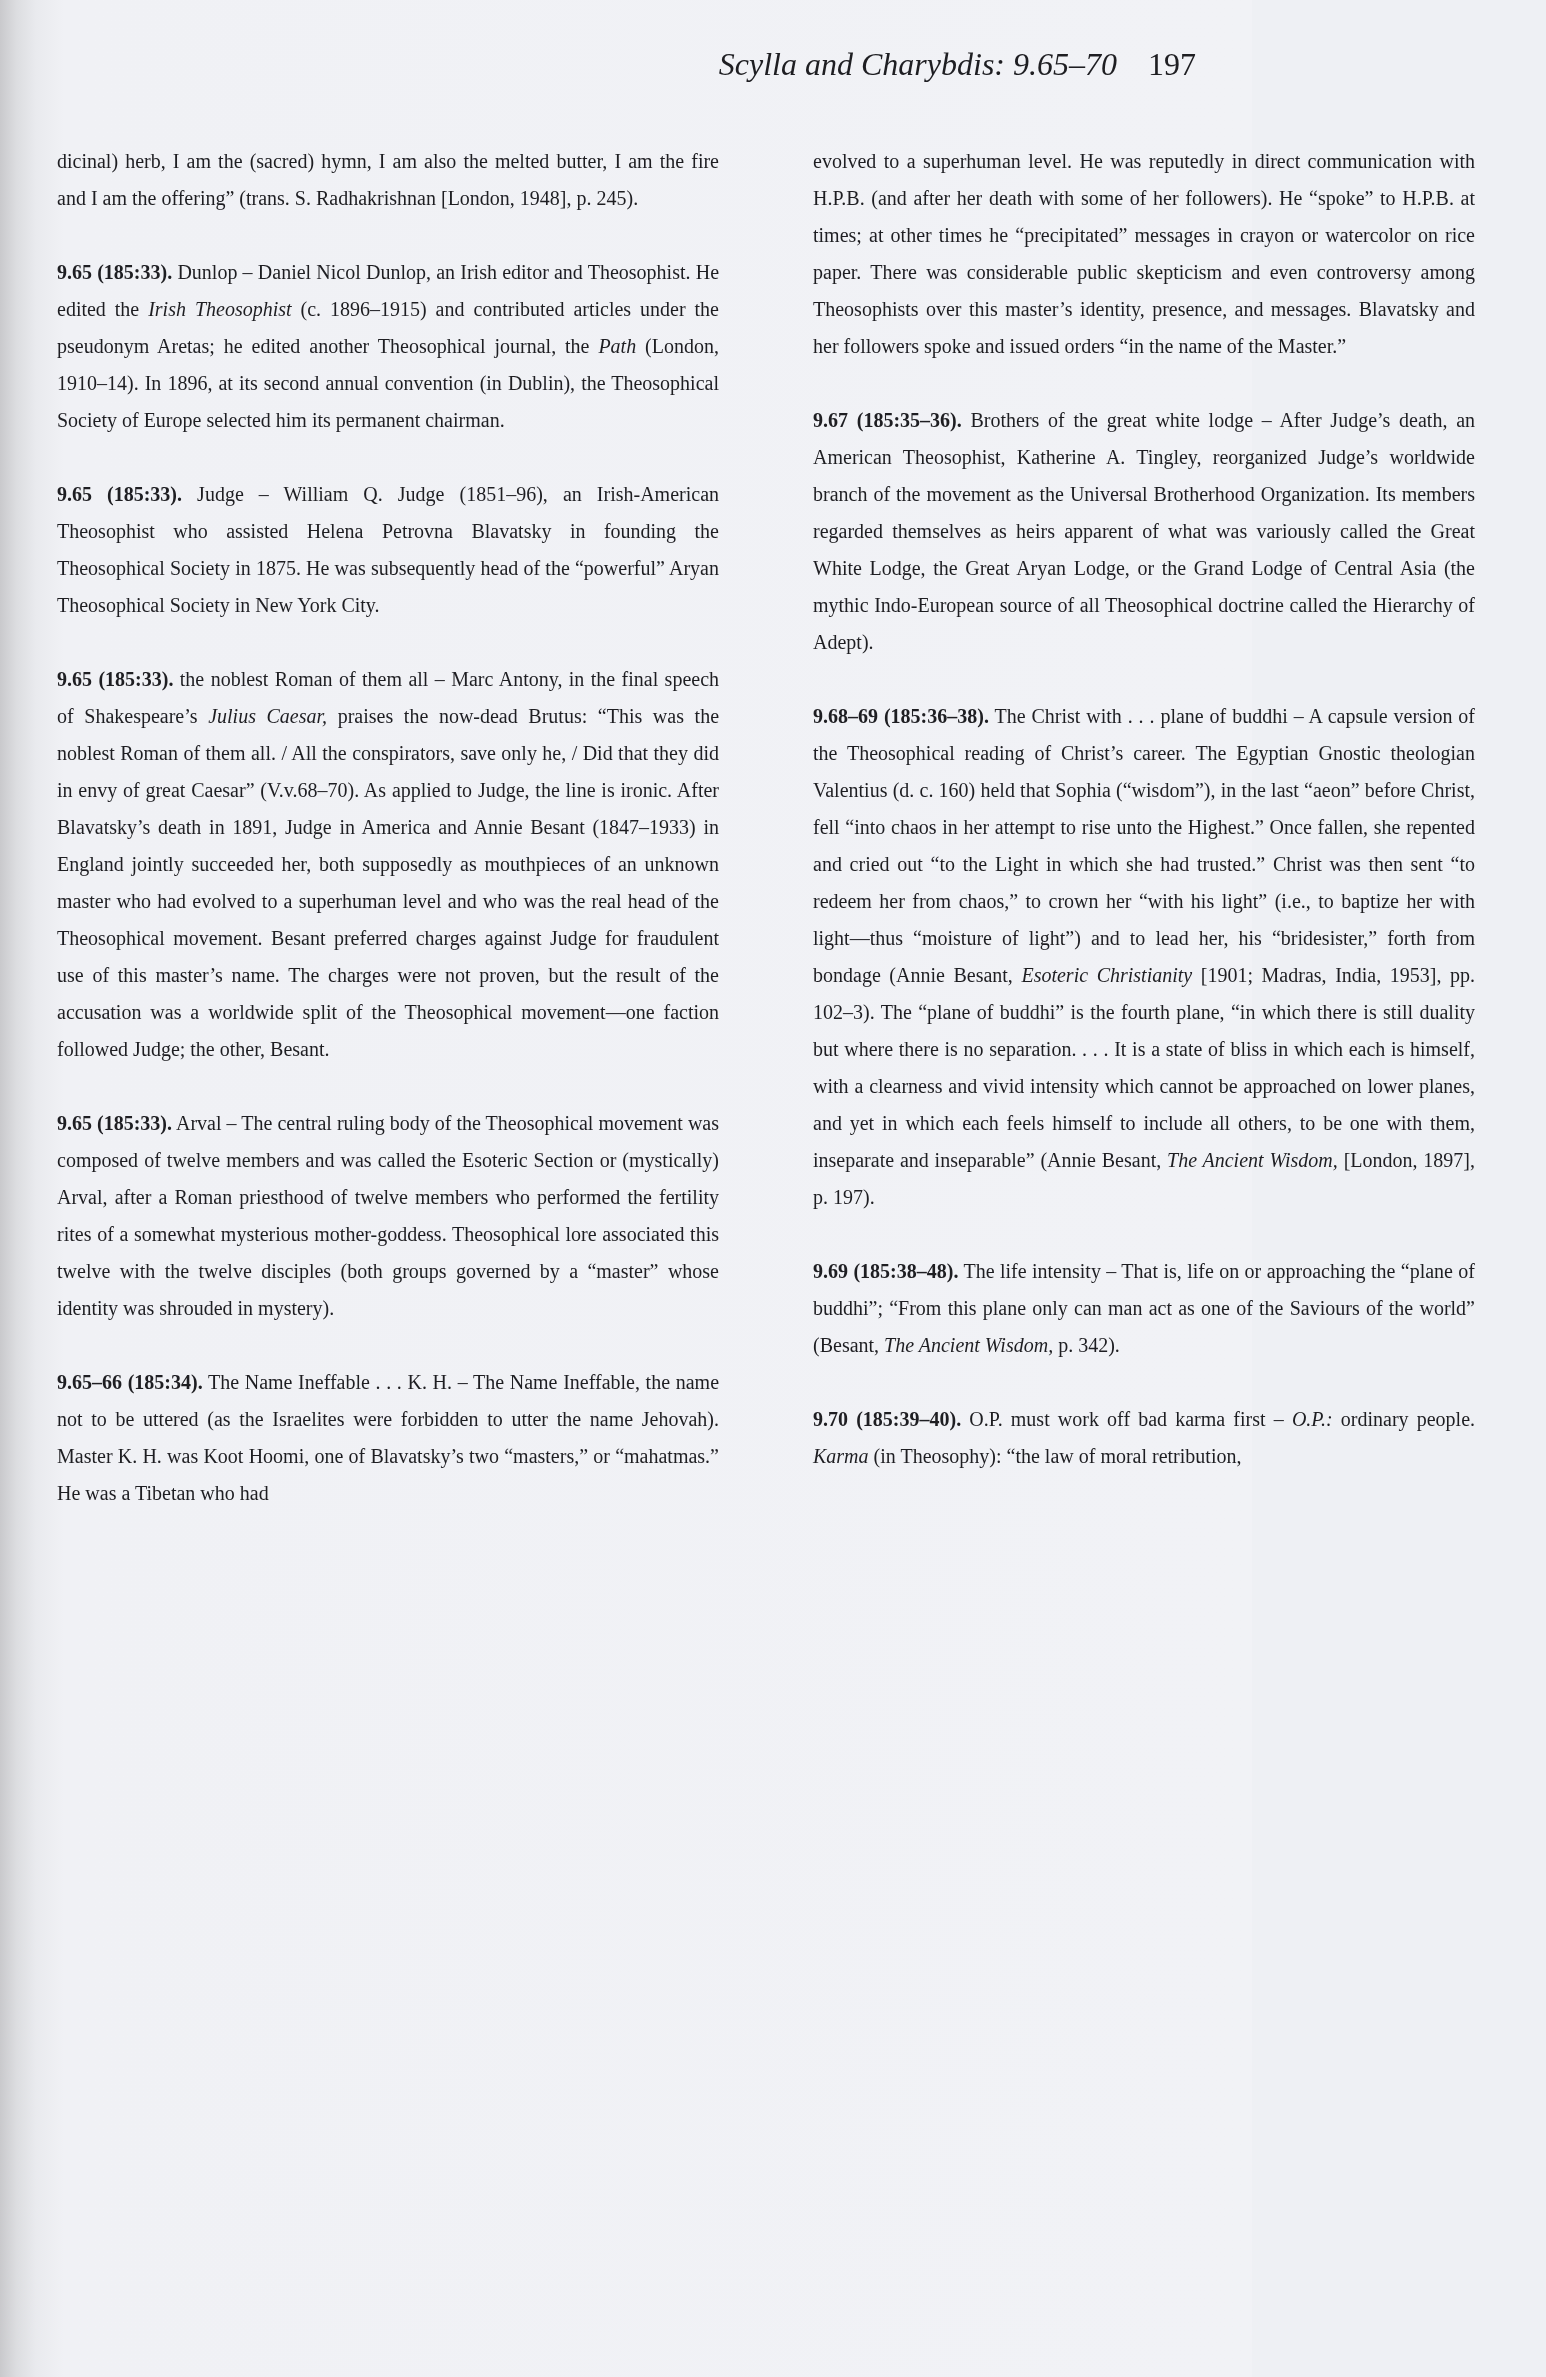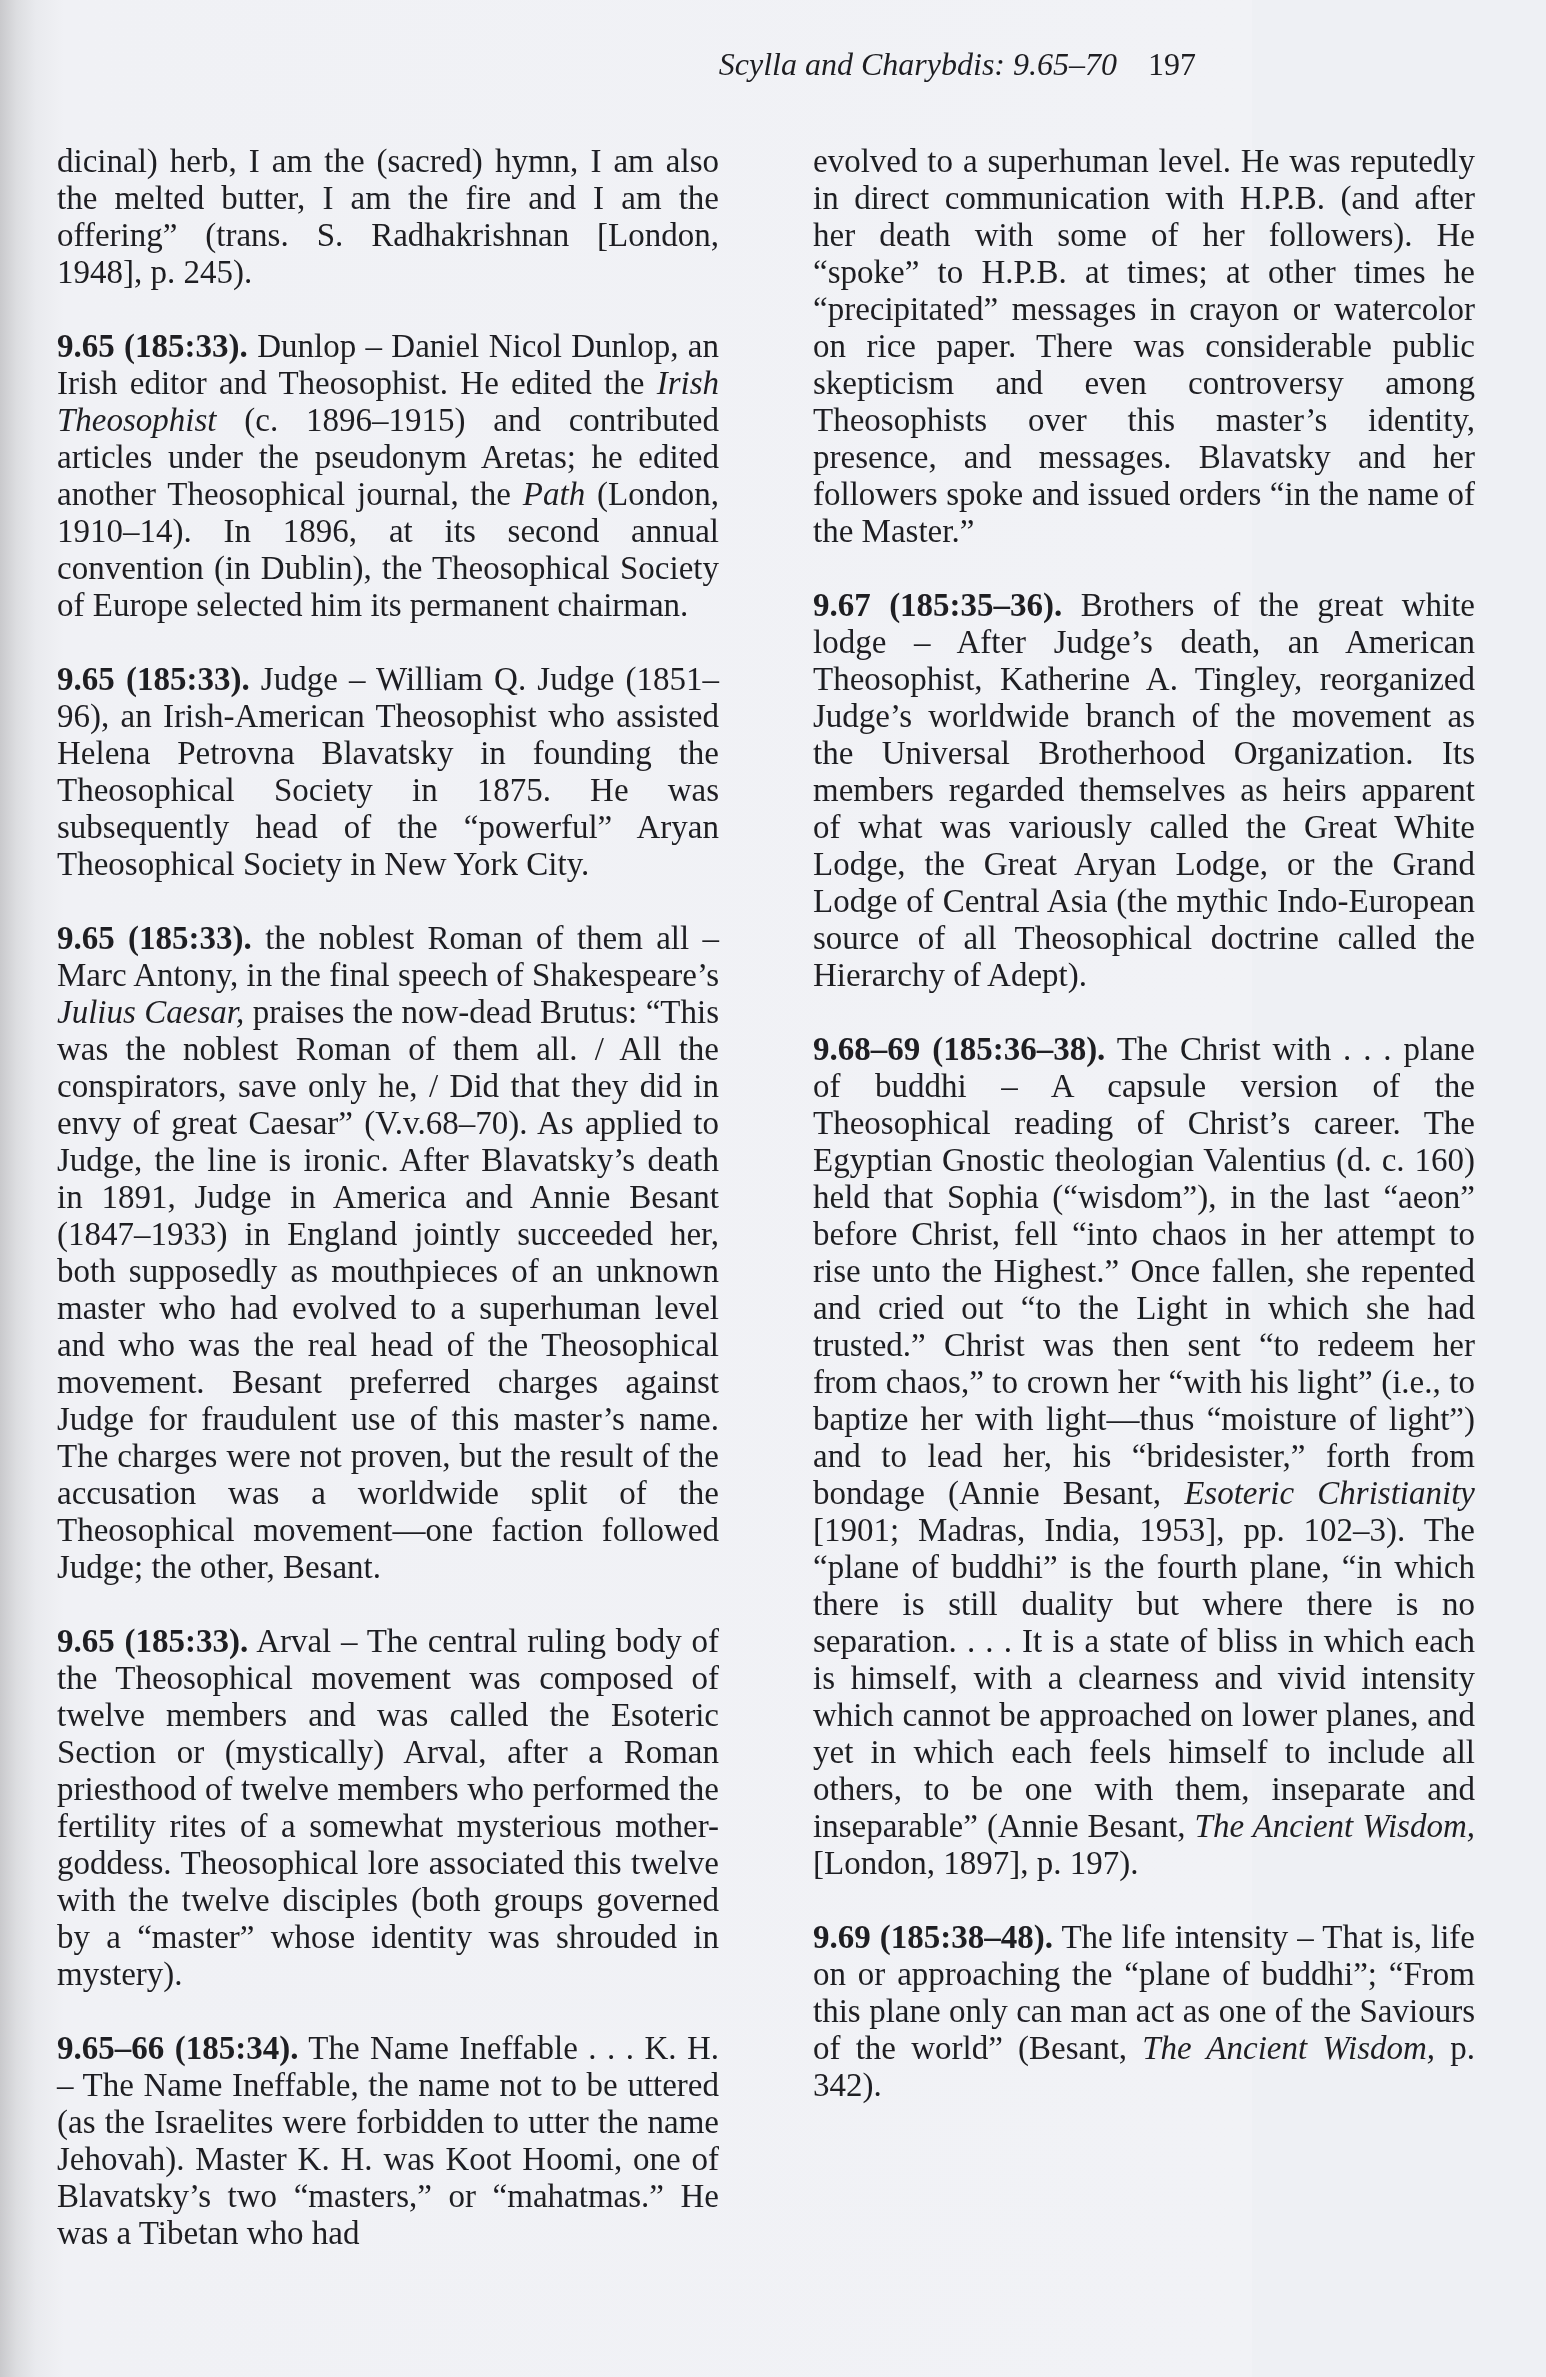--- a/index.html
+++ b/index.html
@@ -16,21 +16,21 @@
   }
   .running-head {
     position: absolute; top: 44px; right: 56px;
     font-size: 32px; line-height: 40px; white-space: nowrap;
   }
   .running-head .rh-title { font-style: italic; }
   .running-head .rh-page { margin-left: 31px; }
   .col {
     position: absolute; top: 143px;
     width: 662px;
-    font-size: 33px; line-height: 37px;
+    font-size: 20px; line-height: 37px;
     text-align: justify;
     hyphens: manual;
   }
   .col-left { left: 57px; }
   .col-right { left: 813px; }
   .entry { margin: 0 0 37px 0; }
   .entry p { margin: 0; }
   .entry .ref { font-weight: normal; }
   .entry .lemma { font-weight: normal; }
   .entry i, .entry .it { font-style: italic; }
@@ -81,16 +81,19 @@
     </div>
 
     <div class="entry">
       <p><span class="ref refb">9.68–69 (185:36–38).</span> <span class="lemma">The Christ with . . . plane of buddhi</span><span> – </span><span>A capsule version of the Theosophical reading of Christ’s career. The Egyptian Gnostic theologian Valentius (d. c. 160) held that Sophia (“wisdom”), in the last “aeon” before Christ, fell “into chaos in her attempt to rise unto the Highest.” Once fallen, she repented and cried out “to the Light in which she had trusted.” Christ was then sent “to redeem her from chaos,” to crown her “with his light” (i.e., to baptize her with light—thus “moisture of light”) and to lead her, his “bridesister,” forth from bondage (Annie Besant, </span><i>Esoteric Christianity</i><span> [1901; Madras, India, 1953], pp. 102–3). The “plane of buddhi” is the fourth plane, “in which there is still duality but where there is no separation. . . . It is a state of bliss in which each is himself, with a clearness and vivid intensity which cannot be approached on lower planes, and yet in which each feels himself to include all others, to be one with them, inseparate and inseparable” (Annie Besant, </span><i>The Ancient Wisdom,</i><span> [London, 1897], p. 197).</span></p>
     </div>
 
     <div class="entry">
       <p><span class="ref refb">9.69 (185:38–48).</span> <span class="lemma">The life intensity</span><span> – </span><span>That is, life on or approaching the “plane of buddhi”; “From this plane only can man act as one of the Saviours of the world” (Besant, </span><i>The Ancient Wisdom,</i><span> p. 342).</span></p>
     </div>
 
+    <div class="entry">
+      <p><span class="ref refb">9.70 (185:39–40).</span> <span class="lemma">O.P. must work off bad karma first</span><span> – </span><i>O.P.:</i><span> ordinary people. </span><i>Karma</i><span> (in Theosophy): “the law of moral retribution,</span></p>
+    </div>
   </div>
 
 </div>
 
 
 </body></html>

